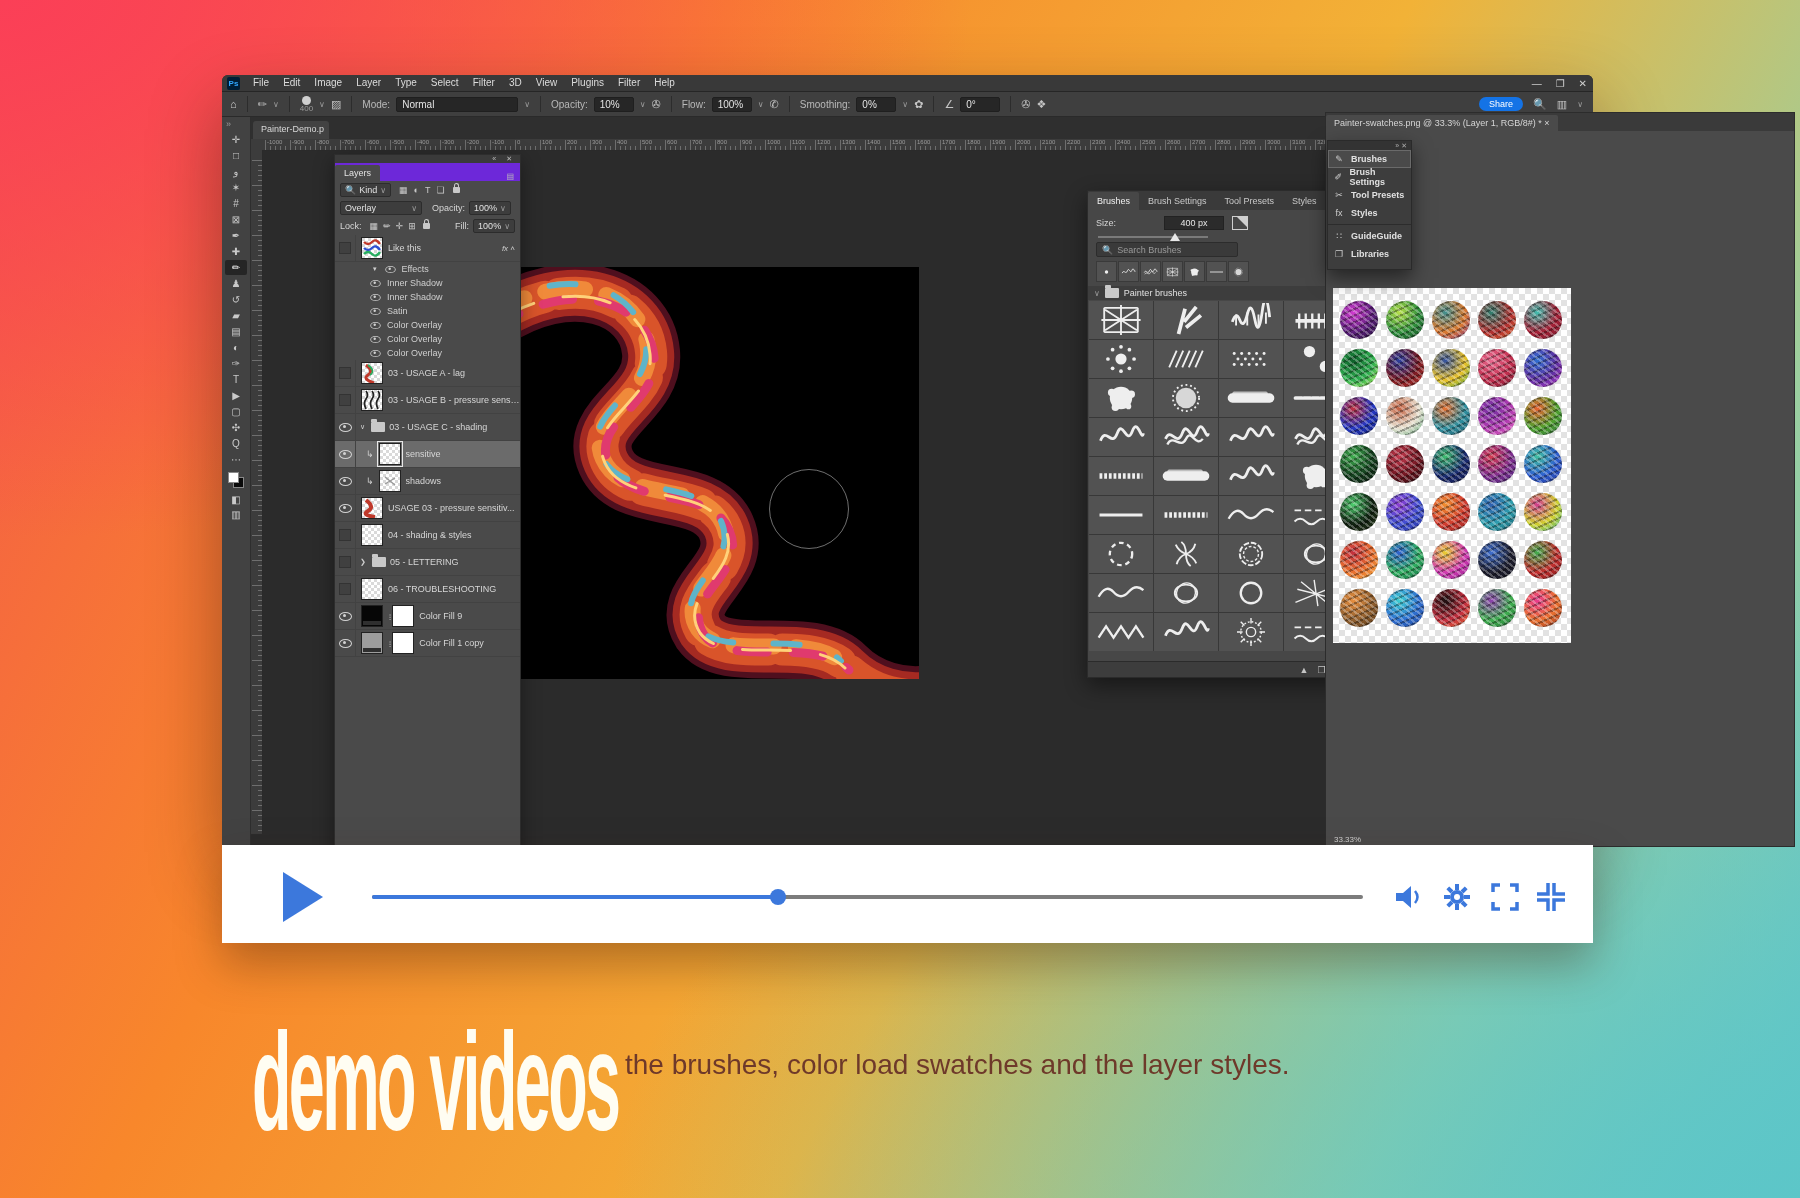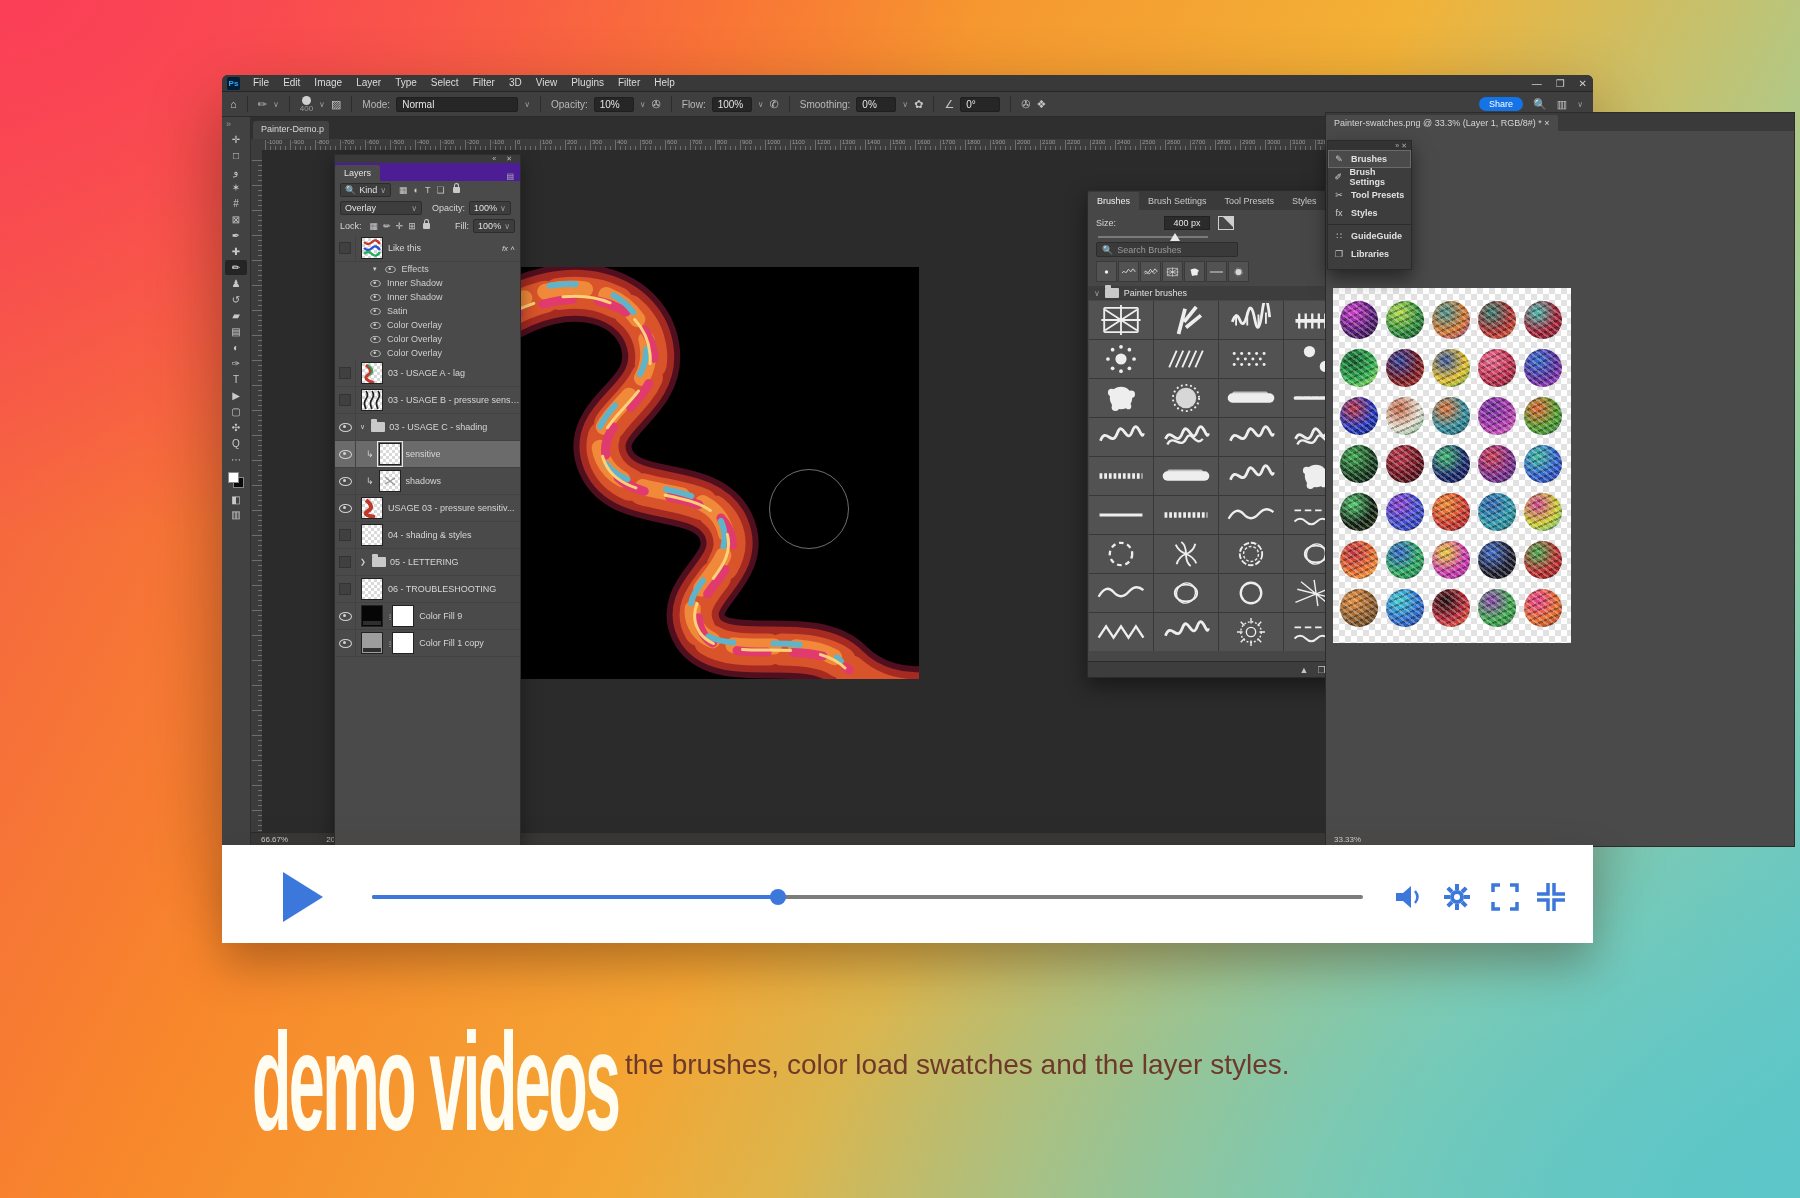--- a/index.html
+++ b/index.html
@@ -50,21 +50,21 @@
   .tickv.major{width:10px}
   .canvas-black{left:260px;top:150px;width:408px;height:412px;background:#000}
   .brush-cursor{position:absolute;left:258px;top:202px;width:78px;height:78px;border:1px solid rgba(200,200,200,.55);border-radius:50%}
   .statusbar{left:0;bottom:0;width:100%;height:12px;background:#383838;border-top:1px solid #2a2a2a;
              color:#cfcfcf;font-size:8px;display:flex;align-items:center}
   
   .layers-panel{left:83px;top:37px;width:185px;height:733px;background:#4a4a4a;border:1px solid #2d2d2d;
                 box-shadow:0 6px 18px rgba(0,0,0,.4);font-size:9px;color:#d6d6d6}
   .lp-head{height:8px;background:#3a3a3a;position:relative}
   .lp-head .ctl{position:absolute;right:4px;top:0;font-size:7px;color:#bbb;letter-spacing:4px}
-  .lp-tabrow{height:18px;background:#4c1d95;display:flex;align-items:flex-end}
+  .lp-tabrow{height:18px;background:#6d28d9;display:flex;align-items:flex-end}
   .lp-tab{background:#4a4a4a;padding:3px 9px;border-radius:2px 2px 0 0;color:#e3e3e3;font-size:9px}
   .lp-menu{margin-left:auto;margin-right:6px;color:#bbb;font-size:8px}
   .lp-row{display:flex;align-items:center;gap:4px;padding:0 5px;height:18px}
   .lp-ctl-box{background:#3d3d3d;border:1px solid #2c2c2c;border-radius:2px;padding:1px 4px;color:#e0e0e0;display:flex;align-items:center;gap:3px}
   .lp-icons{display:flex;gap:6px;margin-left:4px;color:#c9c9c9;font-size:9px}
   .layer-row{display:flex;align-items:center;height:26px;border-bottom:1px solid #424242;position:relative}
   .layer-row.sel{background:#6b6b6b}
   .fx-row{height:14px;display:flex;align-items:center;padding-left:34px;gap:5px;color:#cfcfcf}
   .eyecell{width:20px;display:flex;justify-content:center;align-items:center;border-right:1px solid #424242;align-self:stretch}
   .eye{width:11px;height:7px;border:1px solid #d2d2d2;border-radius:50%;position:relative}
@@ -91,21 +91,21 @@
   .locksym{display:inline-block;width:7px;height:6px;background:#c9c9c9;border-radius:1px;position:relative;margin-left:2px}
   .locksym::before{content:'';position:absolute;left:1px;top:-4px;width:3px;height:4px;border:1px solid #c9c9c9;border-bottom:none;border-radius:3px 3px 0 0}
   
   .brushes-panel{left:836px;top:73px;width:268px;height:486px;background:#474747;border:1px solid #2b2b2b;
                  box-shadow:0 8px 20px rgba(0,0,0,.45);color:#d6d6d6;font-size:9px}
   .bp-tabs{height:19px;background:#3a3a3a;display:flex;align-items:flex-end}
   .bp-tab{padding:4px 9px;font-size:9px;color:#c9c9c9}
   .bp-tab.active{background:#474747;color:#f0f0f0;border-radius:2px 2px 0 0}
   .bp-tabs .ctl{margin-left:auto;margin-right:6px;color:#bbb;font-size:9px}
   .bp-sizerow{display:flex;align-items:center;gap:8px;padding:6px 8px 2px 8px}
-  .bp-sizeval{background:#2b2b2b;border:1px solid #222;padding:1px 0;min-width:44px;text-align:center;color:#e6e6e6}
+  .bp-sizeval{background:#2b2b2b;border:1px solid #222;padding:1px 7px;min-width:44px;text-align:center;color:#e6e6e6}
   .bp-flip{width:14px;height:12px;border:1px solid #cfcfcf;position:relative}
   .bp-flip::after{content:'';position:absolute;right:0;top:0;border-style:solid;border-width:0 10px 10px 0;border-color:transparent #cfcfcf transparent transparent}
   .bp-slider{margin:4px 10px;height:2px;background:#7a7a7a;position:relative;width:110px}
   .bp-thumbt{position:absolute;top:-3px;width:0;height:0;border-left:5px solid transparent;border-right:5px solid transparent;border-bottom:8px solid #e8e8e8}
   .bp-search{margin:4px 8px;height:13px;background:#3a3a3a;border:1px solid #2c2c2c;border-radius:2px;
              display:flex;align-items:center;gap:4px;padding:0 5px;color:#9a9a9a;width:130px}
   .bp-recent{display:flex;margin:3px 8px;gap:1px}
   .bp-rcell{width:19px;height:19px;background:#525252;border:1px solid #3a3a3a;display:flex;align-items:center;justify-content:center}
   .bp-group{height:14px;background:#3d3d3d;display:flex;align-items:center;gap:5px;padding:0 6px;margin-top:4px;color:#e0e0e0}
   .bp-grid{display:grid;grid-template-columns:repeat(4,1fr);gap:1px;background:#383838;margin:1px 8px 0 1px}
@@ -798,24 +798,20 @@
           <path d="M-20,55 C60,0 135,30 140,85 C145,135 75,150 95,195 C115,240 195,215 215,260 C235,305 165,325 190,365 C215,400 300,365 335,400 C355,420 390,435 430,425" stroke="#d9542a" stroke-width="32" stroke-dasharray="60 14"></path>
           <path d="M-22,50 C58,-4 132,26 137,82 C142,132 72,147 92,192 C112,237 192,212 212,257 C232,302 162,322 187,362 C212,397 297,362 332,397" stroke="#f08a3a" stroke-width="16" stroke-dasharray="40 22"></path>
           <path d="M-18,62 C62,6 138,36 143,90 C148,138 78,154 98,198 C118,242 198,218 218,263 C238,308 168,328 193,368 C218,402 303,368 338,403" stroke="#e03a6e" stroke-width="9" stroke-dasharray="30 26"></path>
           <path d="M-22,44 C56,-8 130,22 135,78 C140,128 70,144 90,188 C110,234 190,209 210,254 C230,299 160,319 185,359 C210,394 295,359 330,394" stroke="#5fb4c9" stroke-width="6" stroke-dasharray="26 40"></path>
           <path d="M-20,58 C60,4 134,33 139,87 C144,136 74,151 94,196 C114,240 194,216 214,261 C234,305 164,326 189,366 C214,400 299,366 334,401" stroke="#ffd27a" stroke-width="3" stroke-dasharray="48 30"></path>
         </g>
       </svg>
       <div class="brush-cursor"></div>
     </div>
 
-    <div class="abs statusbar">
-      <span style="margin-left:10px">66.67%</span>
-      <span style="margin-left:38px">20</span>
-    </div>
 
     <div class="abs layers-panel">
       <div class="lp-head">
         <span class="ctl">« ✕</span>
       </div>
       <div class="lp-tabrow">
         <span class="lp-tab">Layers</span>
         <span class="lp-menu">▤</span>
       </div>
       <div class="lp-row">

